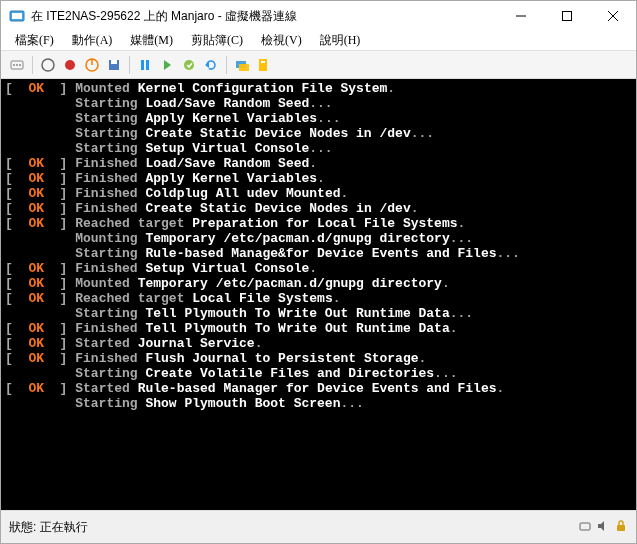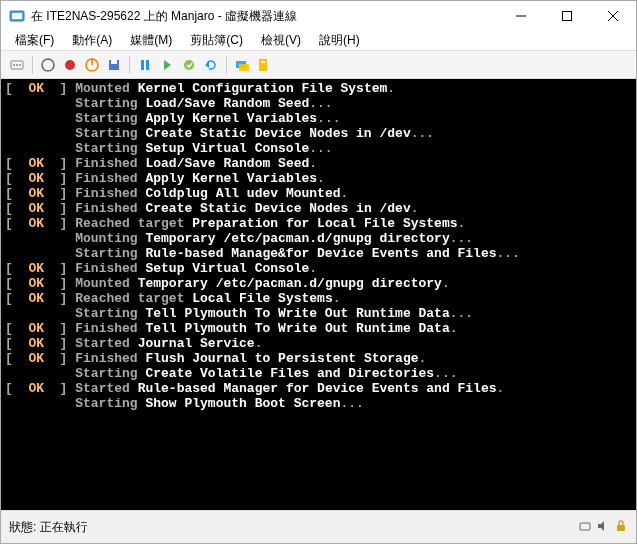--- a/index.html
+++ b/index.html
@@ -3,28 +3,28 @@
 <meta charset="utf-8">
 <style>
   * { margin: 0; padding: 0; box-sizing: border-box; }
   body { font-family: "Segoe UI", Tahoma, sans-serif; font-size: 12px; background: #fff; }
   .window { width: 637px; height: 544px; border: 1px solid #aaa; display: flex; flex-direction: column; background: #fff; }
   .titlebar { height: 30px; display: flex; align-items: center; padding: 0 0 0 8px; background: #fff; }
   .titlebar-icon { width: 16px; height: 16px; margin-right: 6px; }
   .titlebar-text { flex: 1; font-size: 12px; color: #000; }
   .win-controls { display: flex; }
   .win-btn { width: 46px; height: 30px; display: flex; align-items: center; justify-content: center; color: #000; }
-  .menubar { height: 20px; display: flex; align-items: center; padding: 0 6px; gap: 2px; background: #fff; border-bottom: 1px solid #e0e0e0; }
+  .menubar { height: 20px; display: flex; align-items: center; padding: 0 6px; gap: 2px; background: #fff; border-bottom: 1px solid #e0e0e0; font-family: Liberation Serif, serif; }
   .menu-item { padding: 2px 8px; font-size: 12px; }
   .toolbar { height: 28px; display: flex; align-items: center; padding: 0 6px; gap: 2px; background: #f5f5f5; border-bottom: 1px solid #ddd; }
   .tool-btn { width: 20px; height: 20px; display: flex; align-items: center; justify-content: center; border-radius: 2px; }
   .tool-sep { width: 1px; height: 18px; background: #ccc; margin: 0 3px; }
   .terminal { flex: 1; background: #000; padding: 2px 4px; font-family: "Consolas", "Courier New", monospace; font-size: 13px; line-height: 15px; color: #fff; overflow: hidden; font-weight: bold; }
   .term-line { white-space: pre; }
-  .ok { color: #fdba74; }
+  .ok { color: #f97316; }
   .gray { color: #aaa; }
   .statusbar { height: 22px; display: flex; align-items: center; padding: 16px 8px; background: #f0f0f0; border-top: 1px solid #ddd; font-size: 12px; }
   .status-text { flex: 1; }
   .status-icons { display: flex; gap: 4px; align-items: center; }
 </style>
 </head>
 <body>
 
 <div class="window">
 

